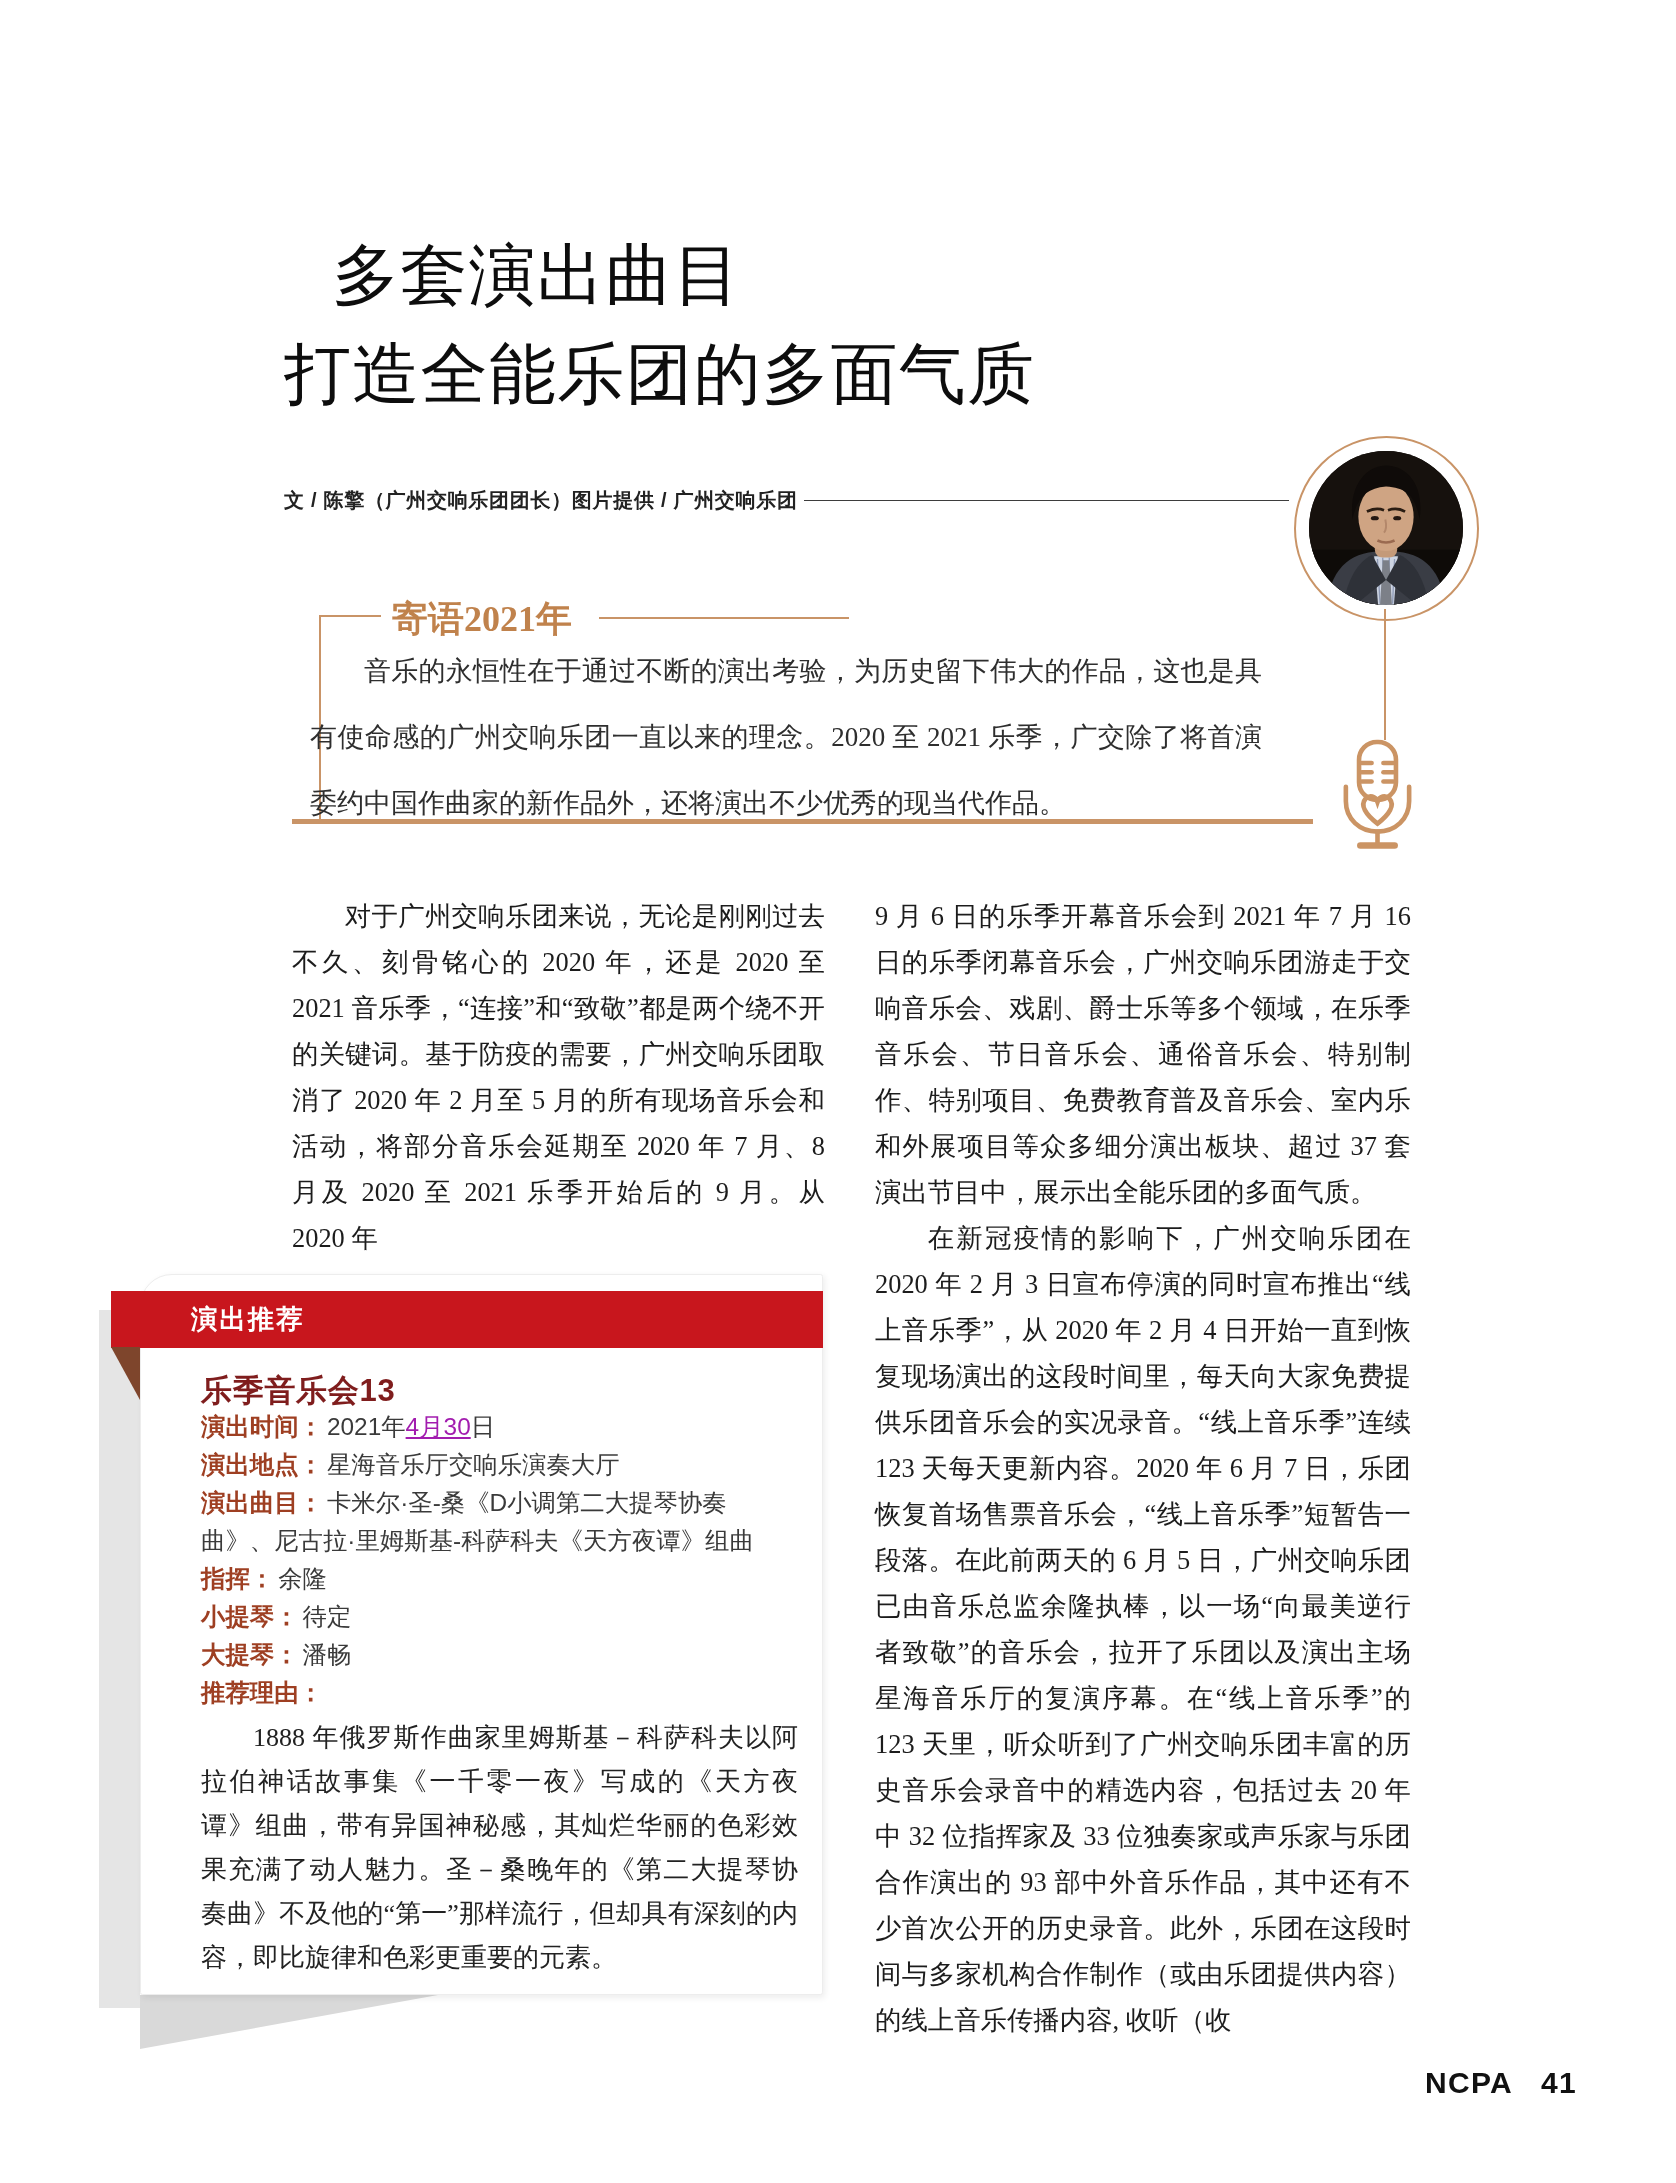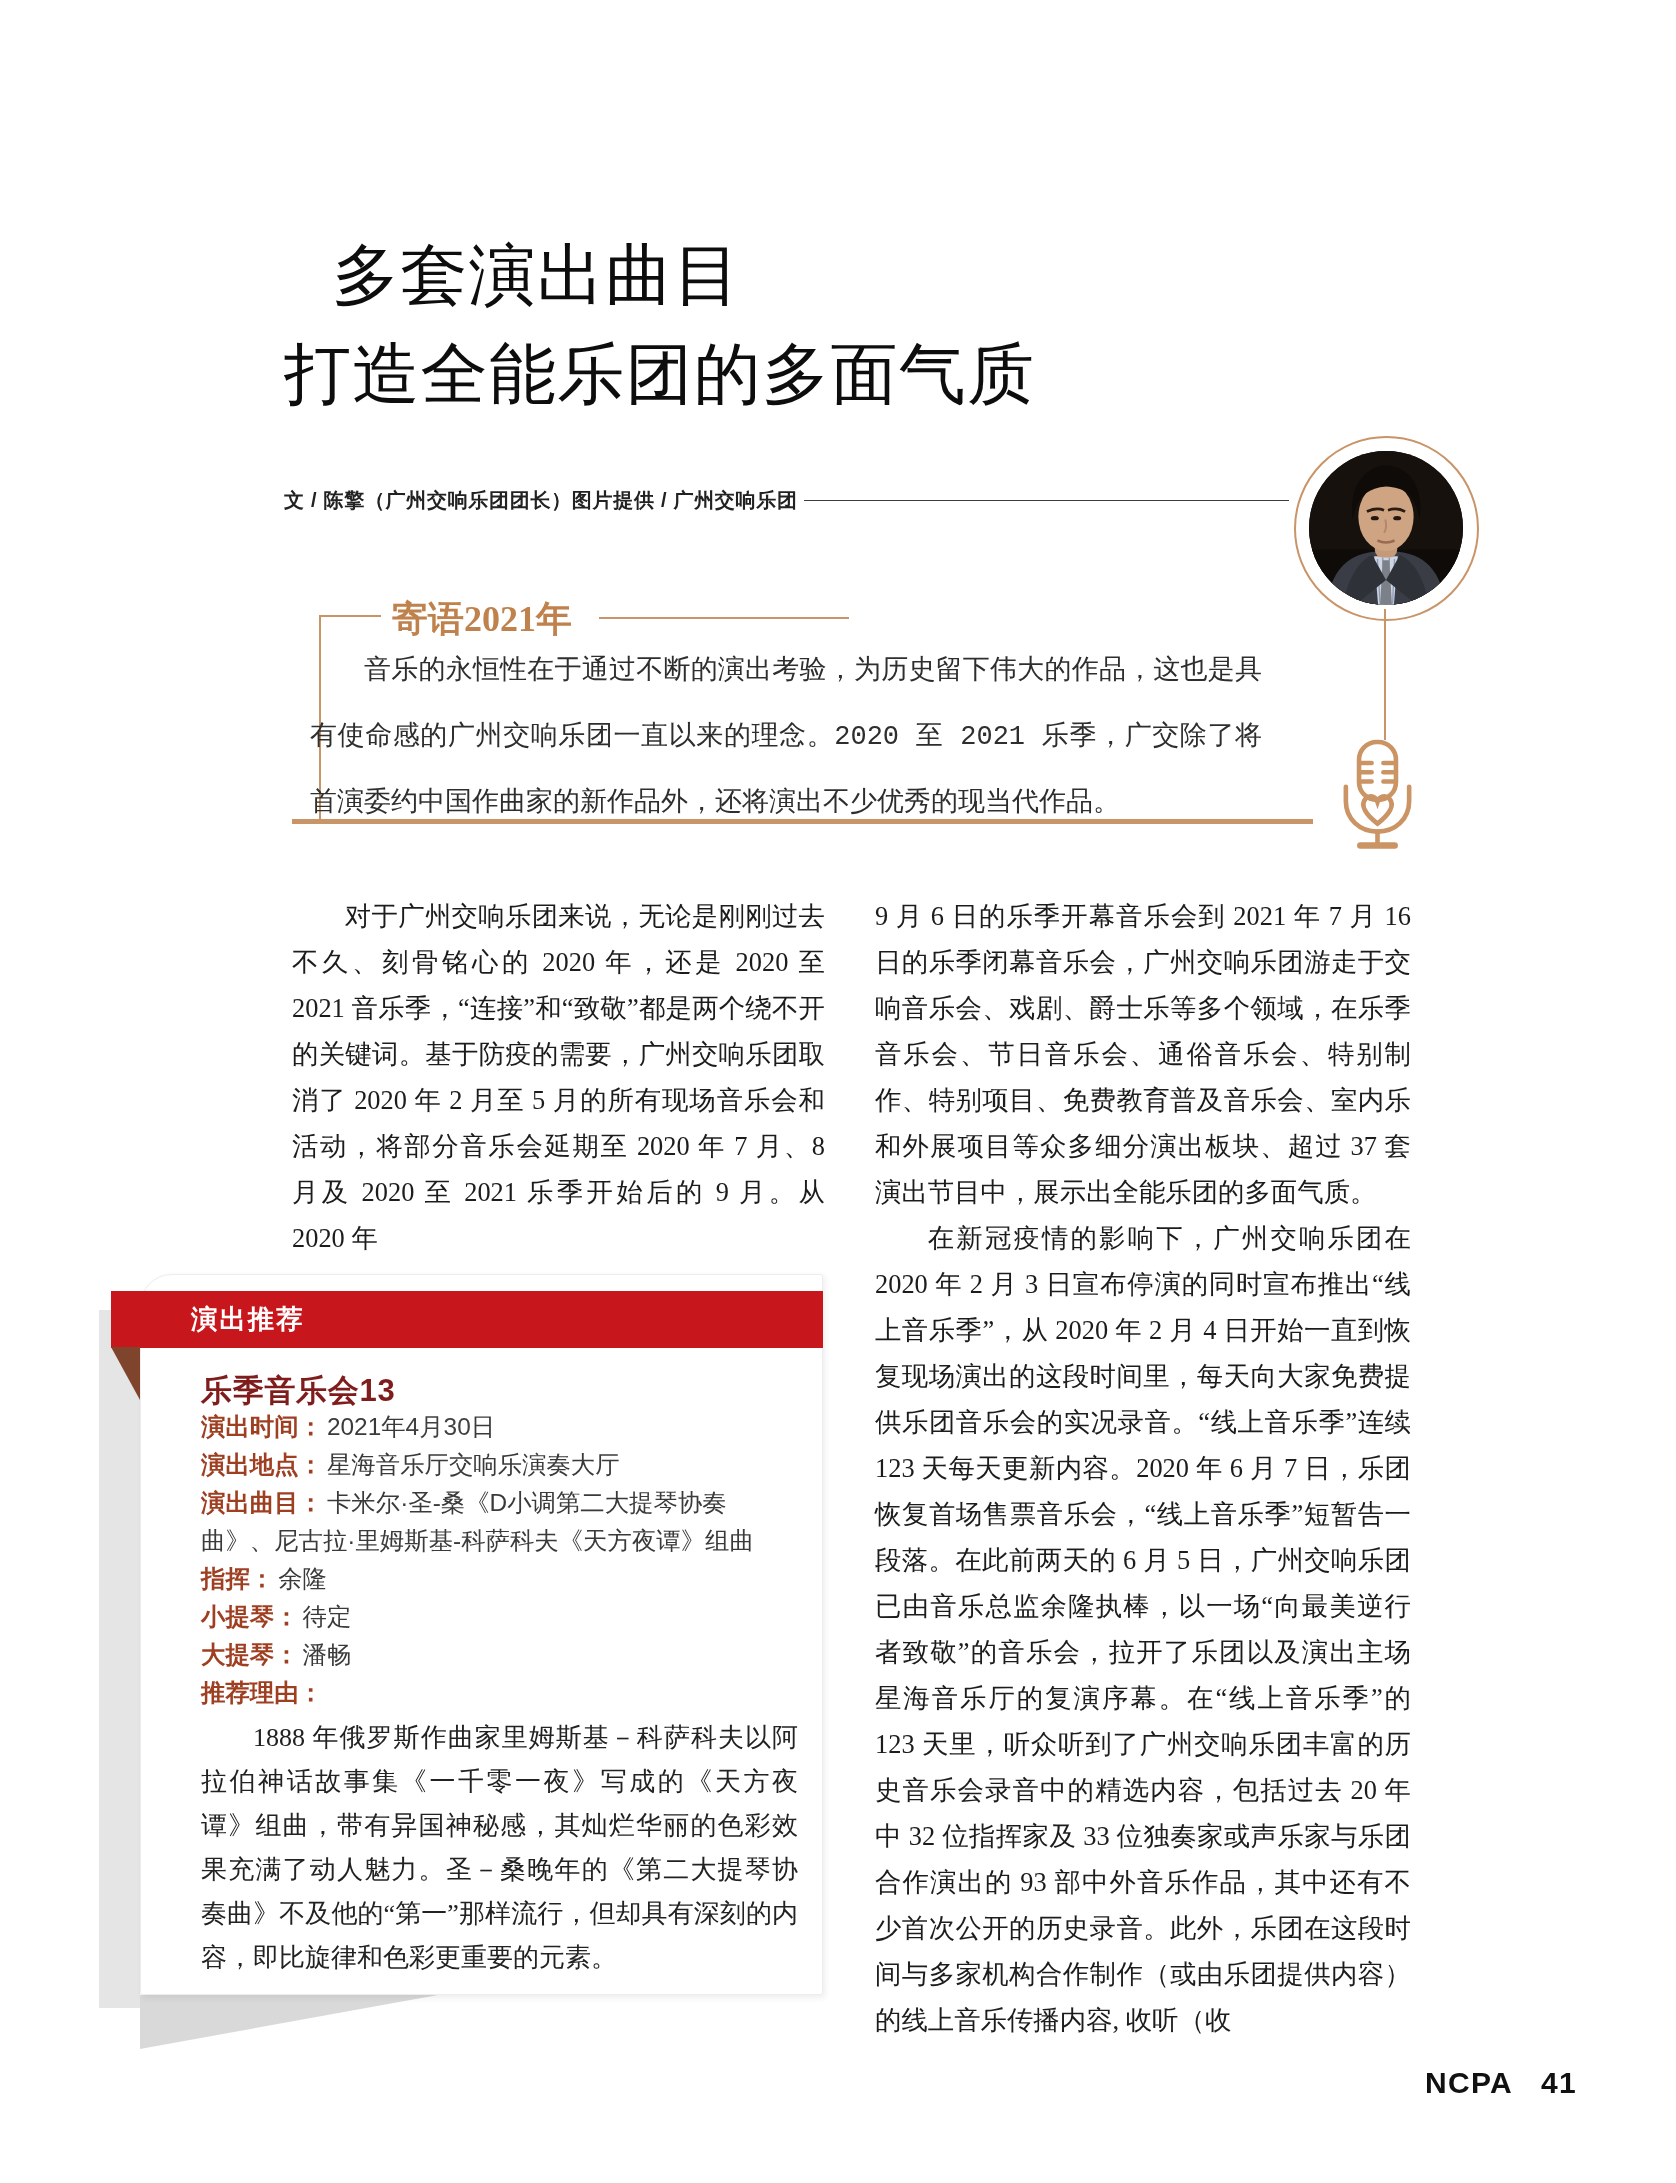--- a/index.html
+++ b/index.html
@@ -34,21 +34,21 @@
   .msg-corner-h{position:absolute;left:319px;top:615px;width:62px;height:2px;background:#C99467;}
   .msg-corner-v{position:absolute;left:319px;top:615px;width:2px;height:209px;background:#C99467;}
   .msg-heading{
     position:absolute;left:392px;top:595px;
     font-family:"Liberation Serif","DejaVu Serif",serif;
     font-size:36px;font-weight:bold;color:#C0824C;white-space:nowrap;
   }
   .msg-head-rule{position:absolute;left:599px;top:617px;width:250px;height:2px;background:#C99467;}
   .msg-quote{
     position:absolute;left:310px;top:638px;width:952px;
-    font-family:Liberation Mono, monospace;
+    font-family:Liberation Serif, serif;
     font-size:27px;line-height:66px;color:#2e2e2e;
     text-align:justify;text-indent:2em;margin:0;
   }
   .msg-bottom-rule{position:absolute;left:292px;top:819px;width:1021px;height:4.6px;background:#C99467;}
   
   .bodycol{
     position:absolute;top:893px;
     font-family:"Liberation Serif","DejaVu Serif",serif;
     font-size:26.4px;line-height:46px;color:#1c1c1c;text-align:justify;
   }
@@ -80,21 +80,21 @@
   }
   .concert-title{
     position:absolute;left:60px;top:95px;
     font-size:31px;font-weight:600;color:#7f1d1d;letter-spacing:0.7px;
   }
   .fields{
     position:absolute;left:60px;top:133px;width:597px;
     font-size:24.4px;line-height:38px;color:#3a3a3a;
   }
   .fields .lab{color:#9E3F22;font-weight:bold;margin-right:4px;}
-  .fields .hl{color:#404040;}
+  .fields .hl{color:#a21caf;text-decoration:underline;}
   .reason{
     position:absolute;left:60px;top:441px;width:597px;
     font-family:"Liberation Serif","DejaVu Serif",serif;
     font-size:26px;line-height:44px;color:#222;text-align:justify;text-indent:2em;margin:0;
   }
   
   .footer{
     position:absolute;left:1425px;top:2066px;
     font-size:30px;font-weight:600;color:#111;letter-spacing:1.3px;
     display:flex;gap:28px;align-items:baseline;

